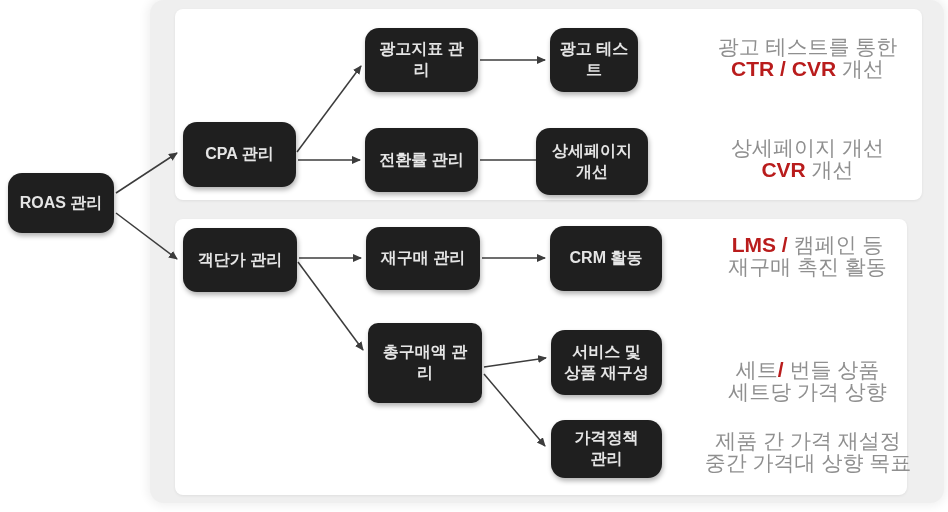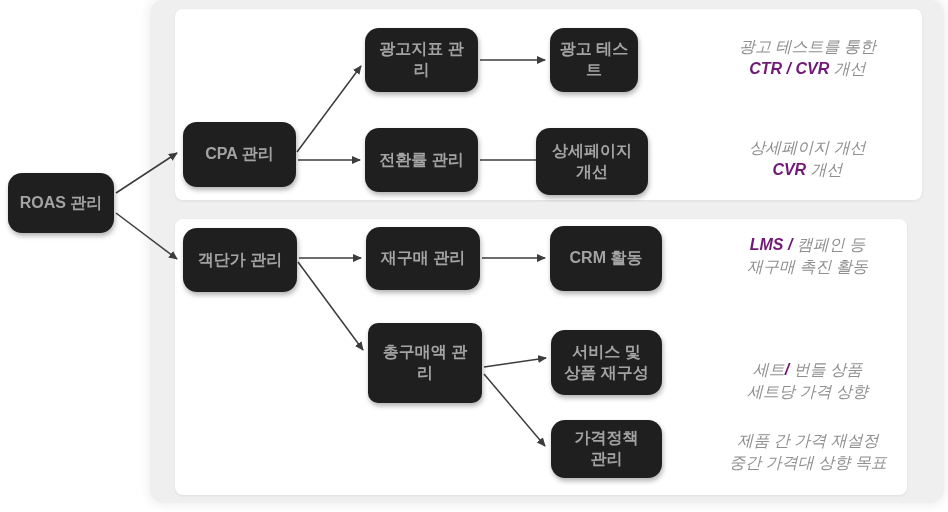--- a/index.html
+++ b/index.html
@@ -9,28 +9,28 @@
   .surface{position:absolute;left:150px;top:0;width:794px;height:503px;
     background:#efefef;border-radius:14px;box-shadow:0 0 10px 3px #f1f1f1;}
 
   .card{position:absolute;background:#ffffff;border-radius:8px;
     box-shadow:0 1px 3px rgba(0,0,0,0.07);}
   .card-top{left:175px;top:9px;width:747px;height:191px;}
   .card-bottom{left:175px;top:219px;width:732px;height:276px;}
 
   .edges{position:absolute;left:0;top:0;width:948px;height:512px;pointer-events:none;}
 
-  .node{position:absolute;background:#1f1f1f;color:#a3a3a3;border-radius:14px;
+  .node{position:absolute;background:#1f1f1f;color:#e5e5e5;border-radius:14px;
     display:flex;align-items:center;justify-content:center;text-align:center;
     font-weight:bold;font-size:16px;line-height:1.3;white-space:pre-line;
     box-shadow:1px 3px 5px rgba(0,0,0,0.30);padding:8px;box-sizing:border-box;}
 
   .annotation{position:absolute;width:205px;text-align:center;color:#8f8f8f;
-    font-size:16px;line-height:22px;font-style:italic;}
-  .annotation .seg-bold{font-weight:bold;color:#701a75;}
+    font-size:21px;line-height:22px;}
+  .annotation .seg-bold{font-weight:bold;color:#b91c1c;}
 </style>
 </head>
 <body>
 
 <div class="canvas">
 
   <div class="surface"></div>
   <div class="card card-top"></div>
   <div class="card card-bottom"></div>
 

